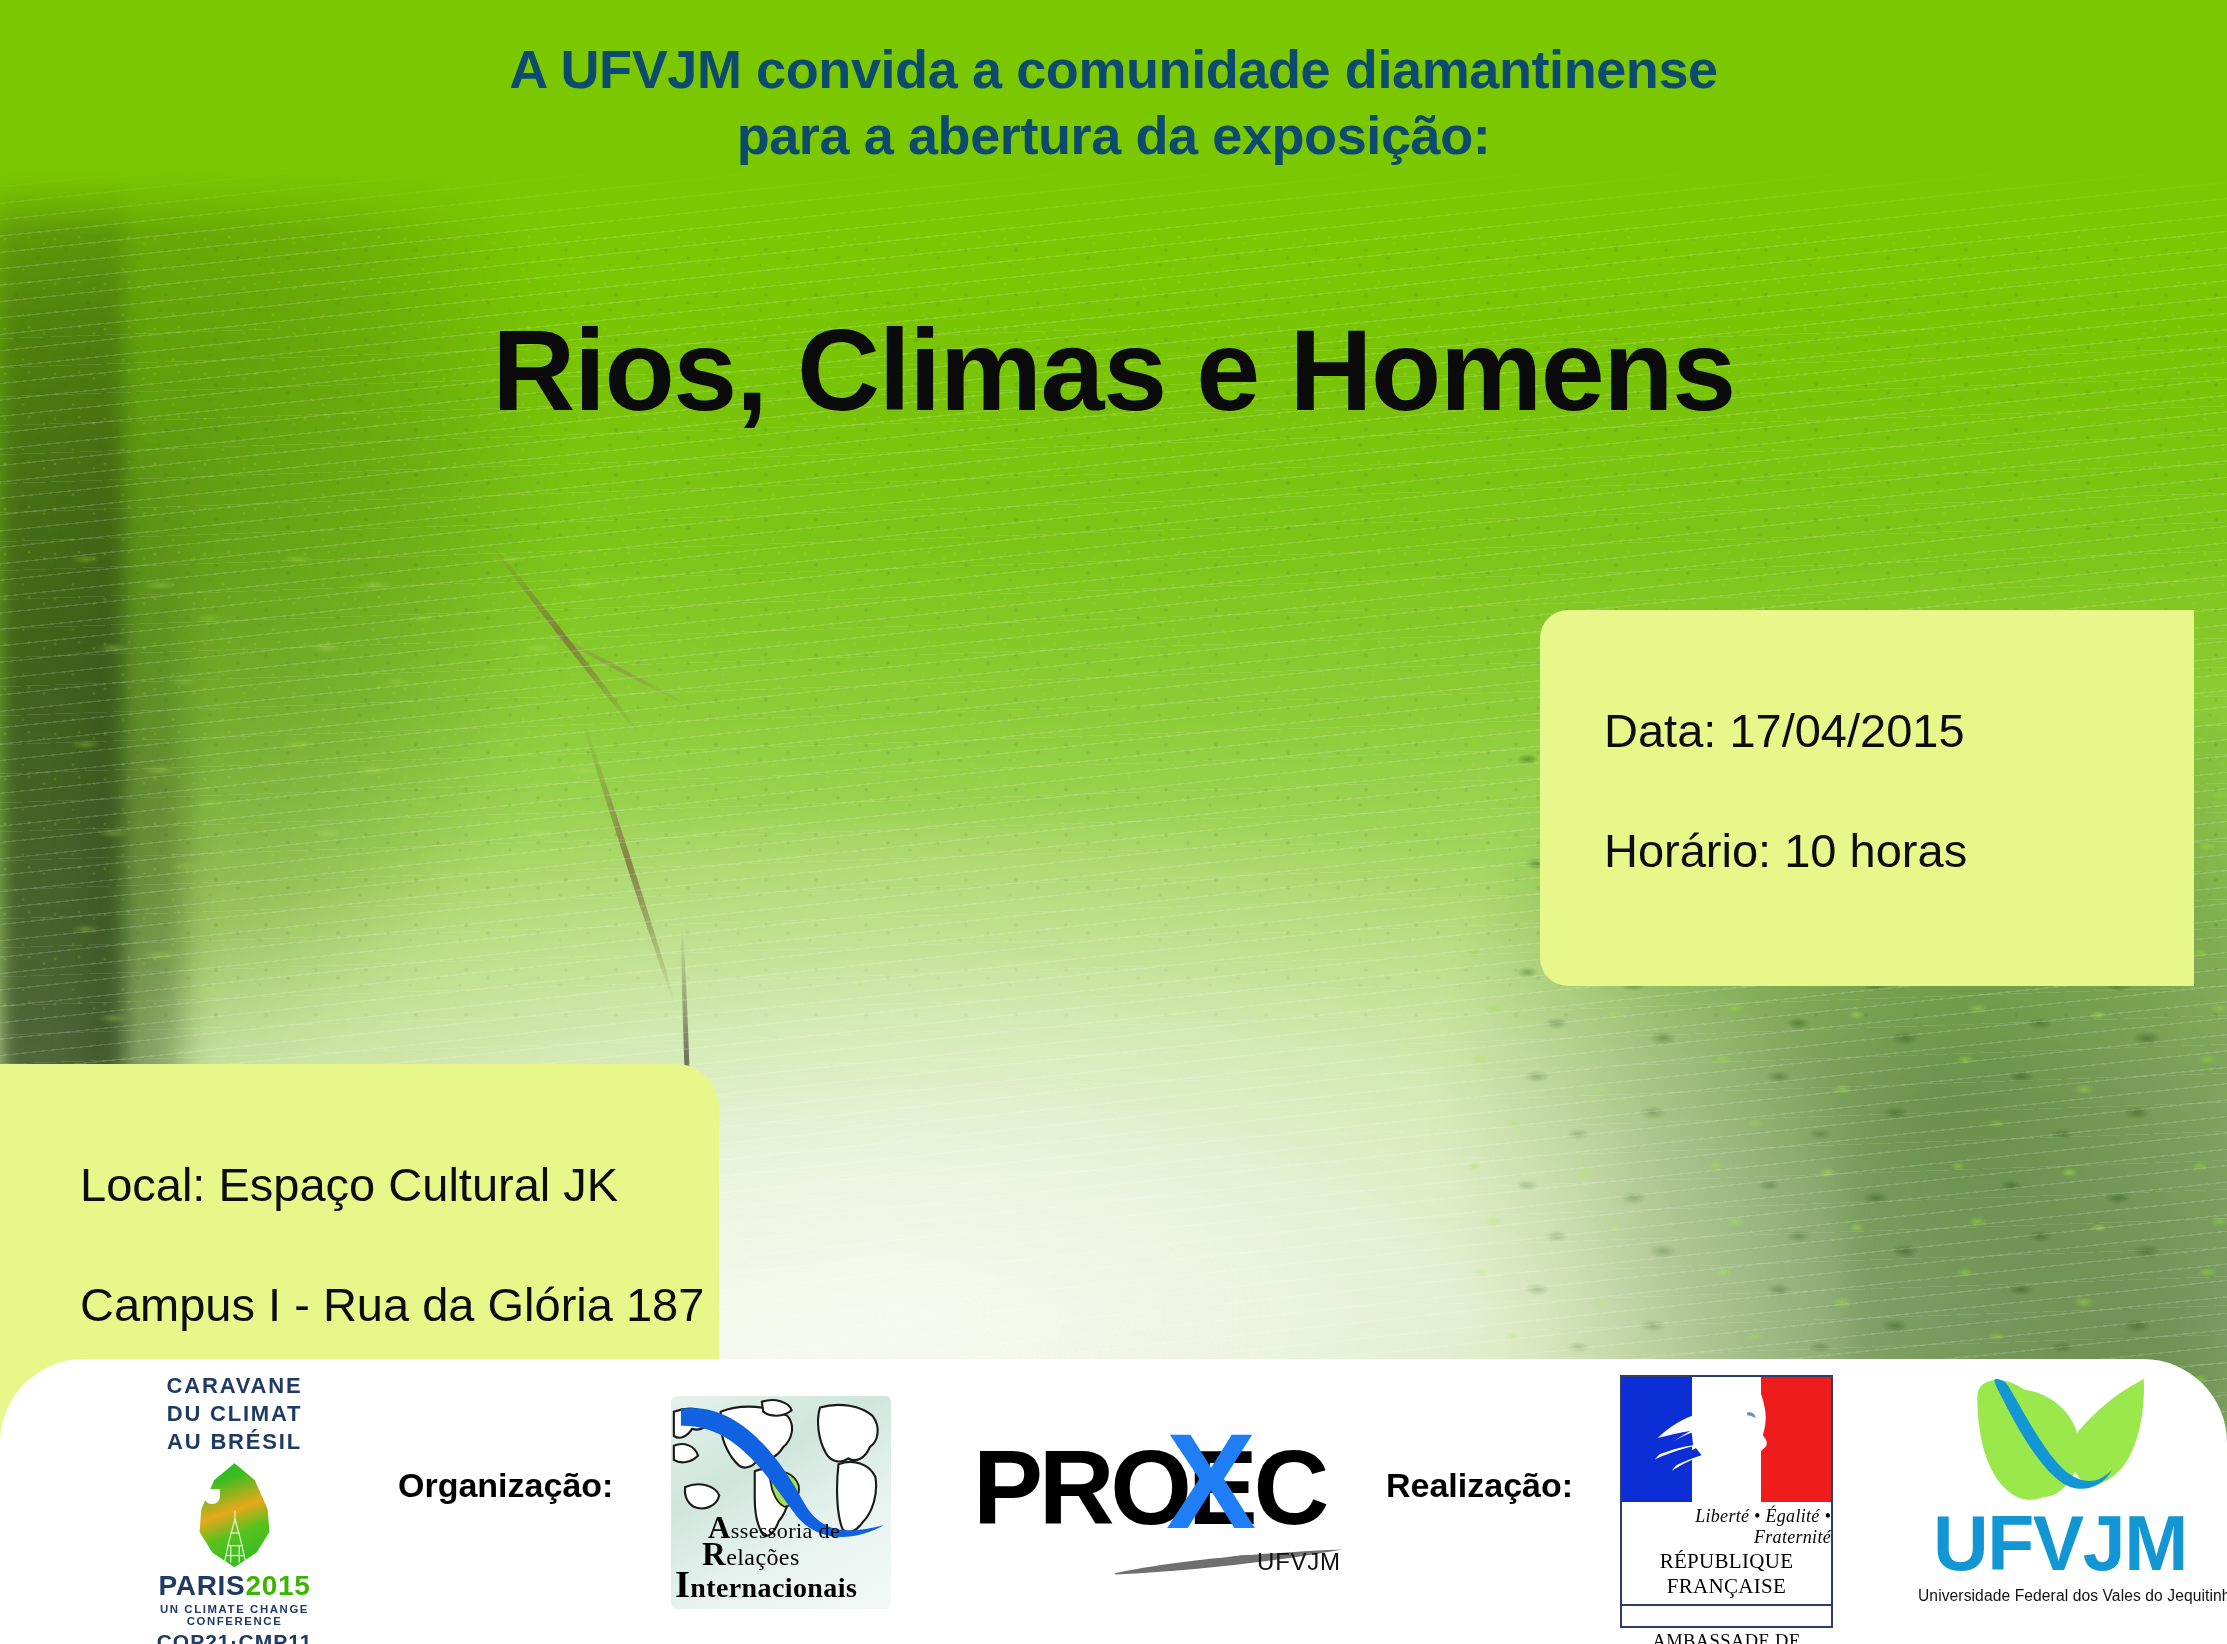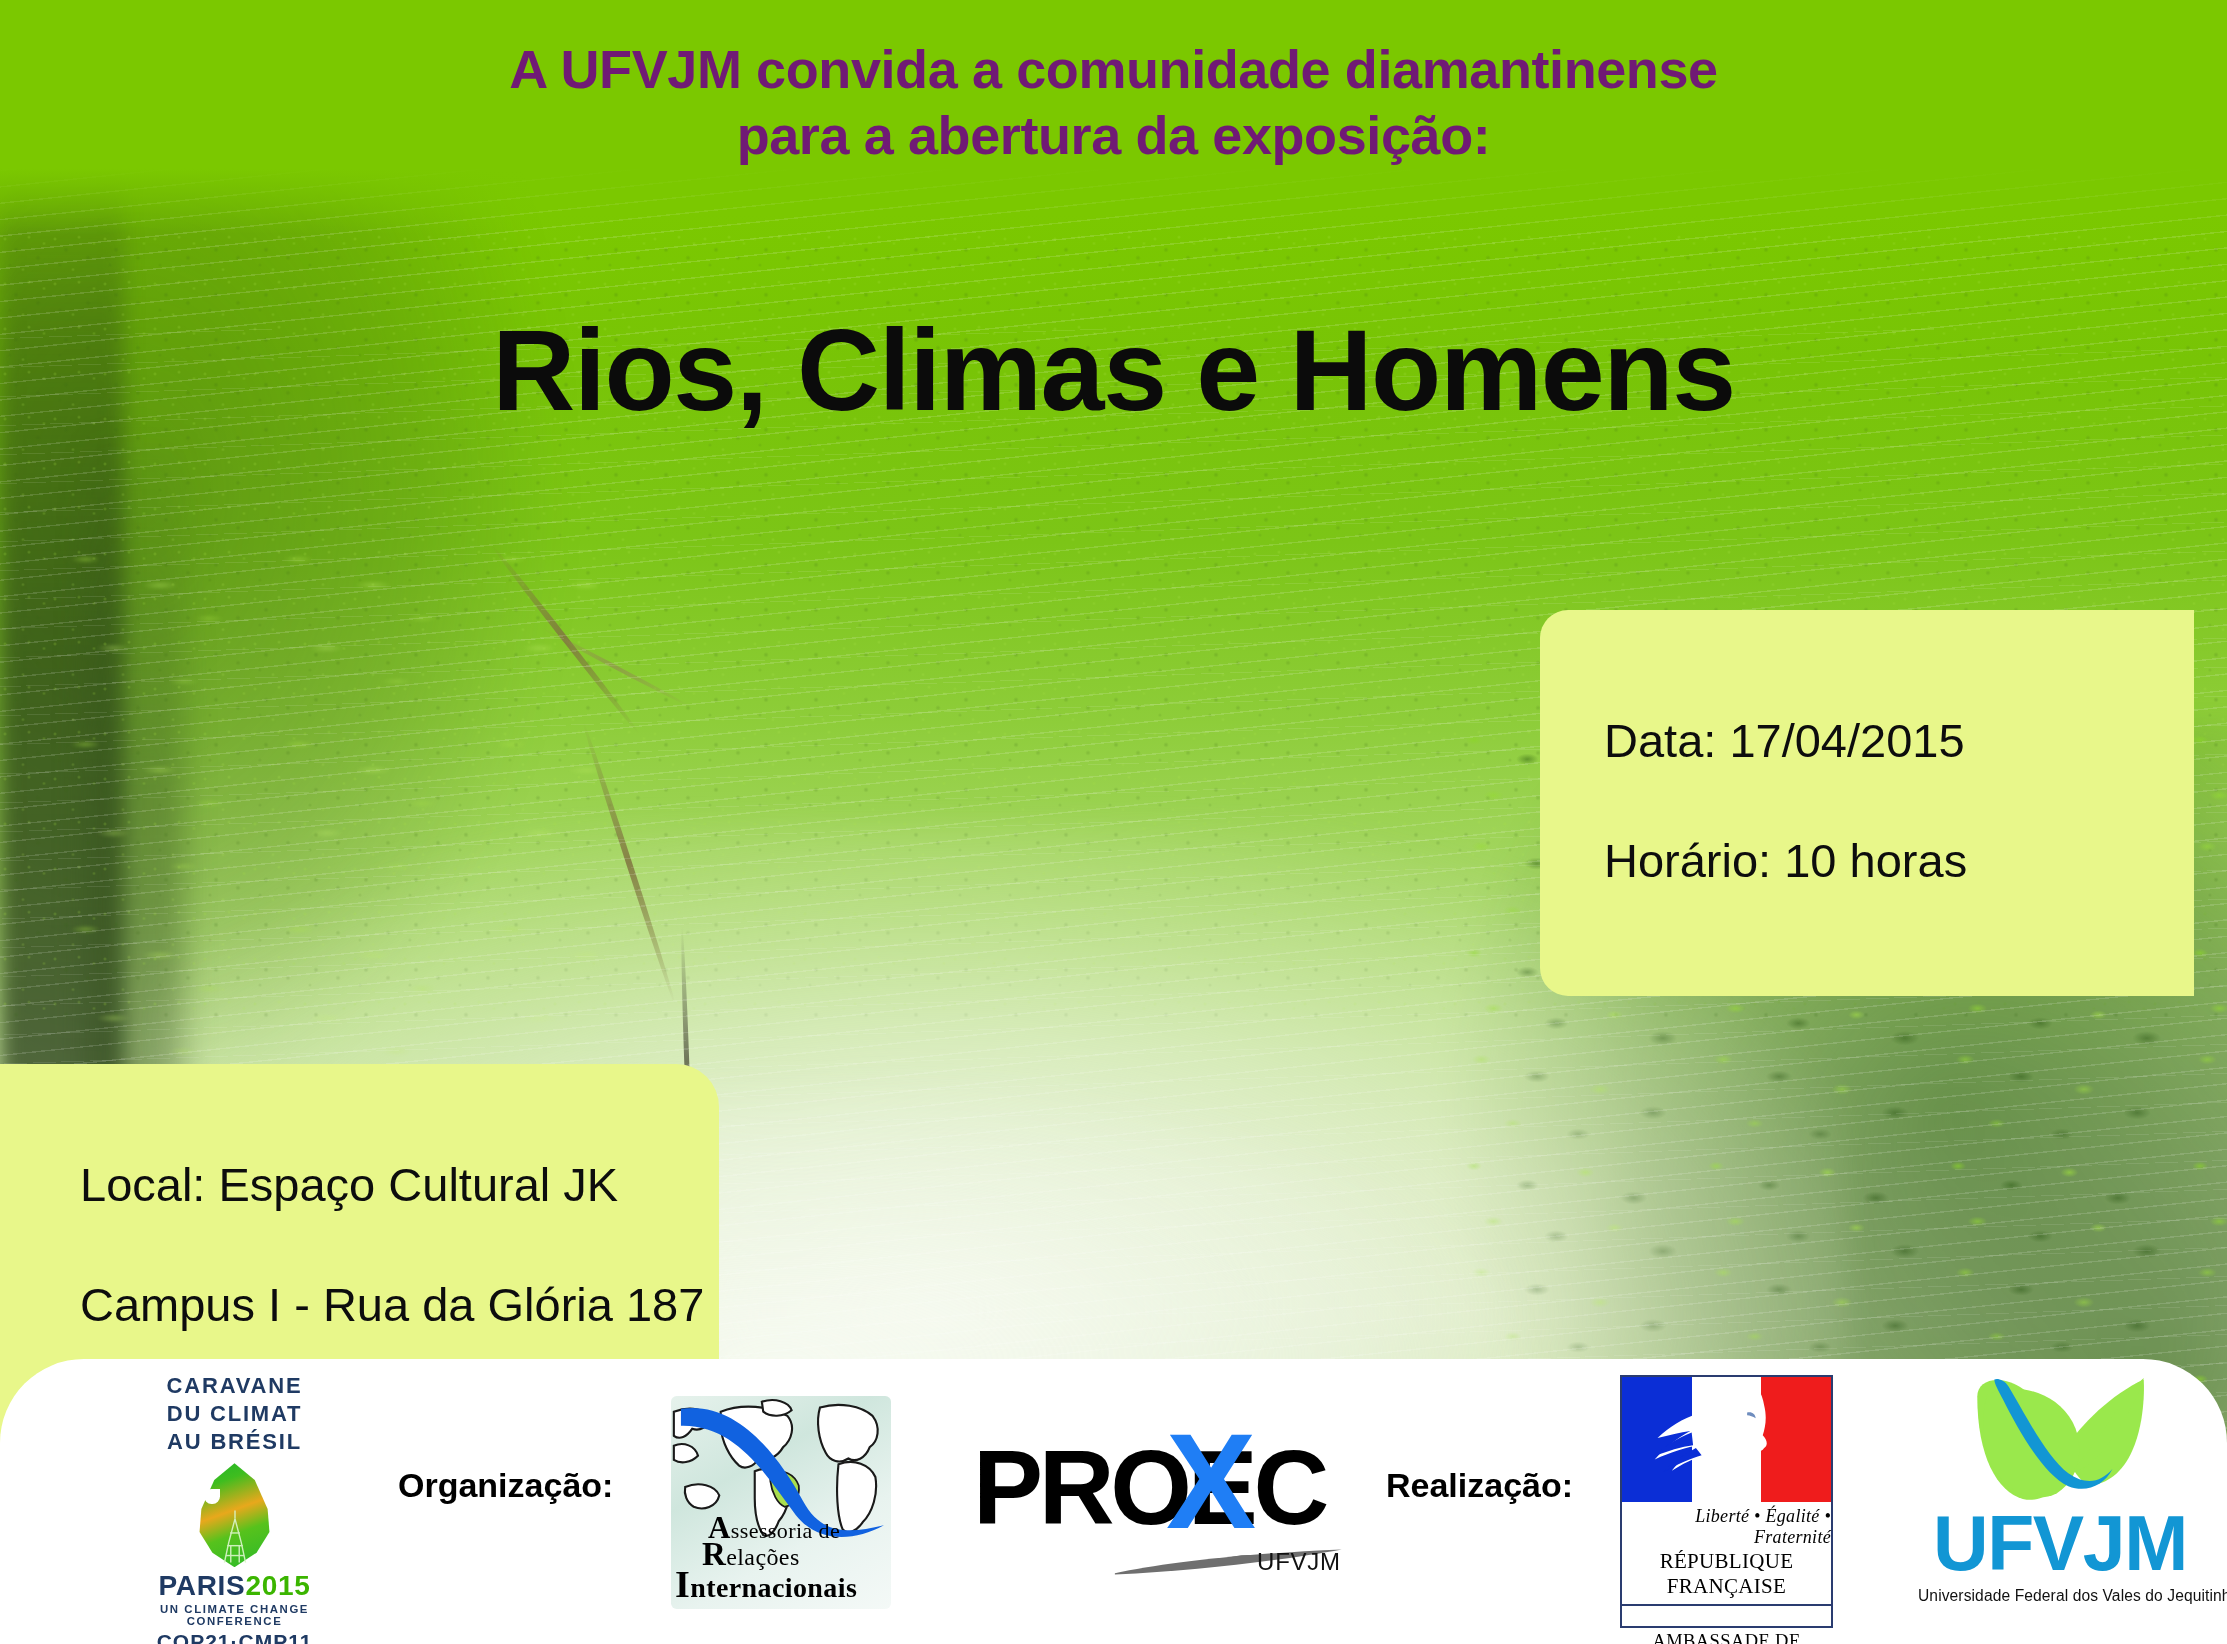--- a/index.html
+++ b/index.html
@@ -175,21 +175,21 @@
   
   .bg-topband{
     position:absolute; left:0; top:0; width:100%; height:234px;
     background:linear-gradient(to bottom, #7bc800 0%, #7bc800 72%, rgba(123,200,0,0) 100%);
   }
 
   
   .header{
     position:absolute; left:0; top:37px; width:100%;
     text-align:center;
-    color:#701a75;
+    color:#0c4a6e;
     font-weight:bold;
     font-size:54px;
     line-height:1.22;
     letter-spacing:-0.4px;
   }
   .header .l2{ display:block; }
 
   
   .title{
     position:absolute; left:0; top:313px; width:100%;
@@ -205,21 +205,21 @@
   .info-box{
     position:absolute;
     background:#e8f78a;
     color:#0d0d0d;
     font-size:47px;
     line-height:1.28;
     white-space:pre-line;
   }
   .box-date{
     left:1540px; top:610px; width:654px;
-    padding:41px 0 44px 64px;
+    padding:31px 0 44px 64px;
     border-radius:28px 0 0 28px;
   }
   .box-local{
     left:0px; top:1064px; width:719px;
     padding:31px 0 34px 80px;
     border-radius:0 43px 43px 0;
   }
 
   
   .footer{

